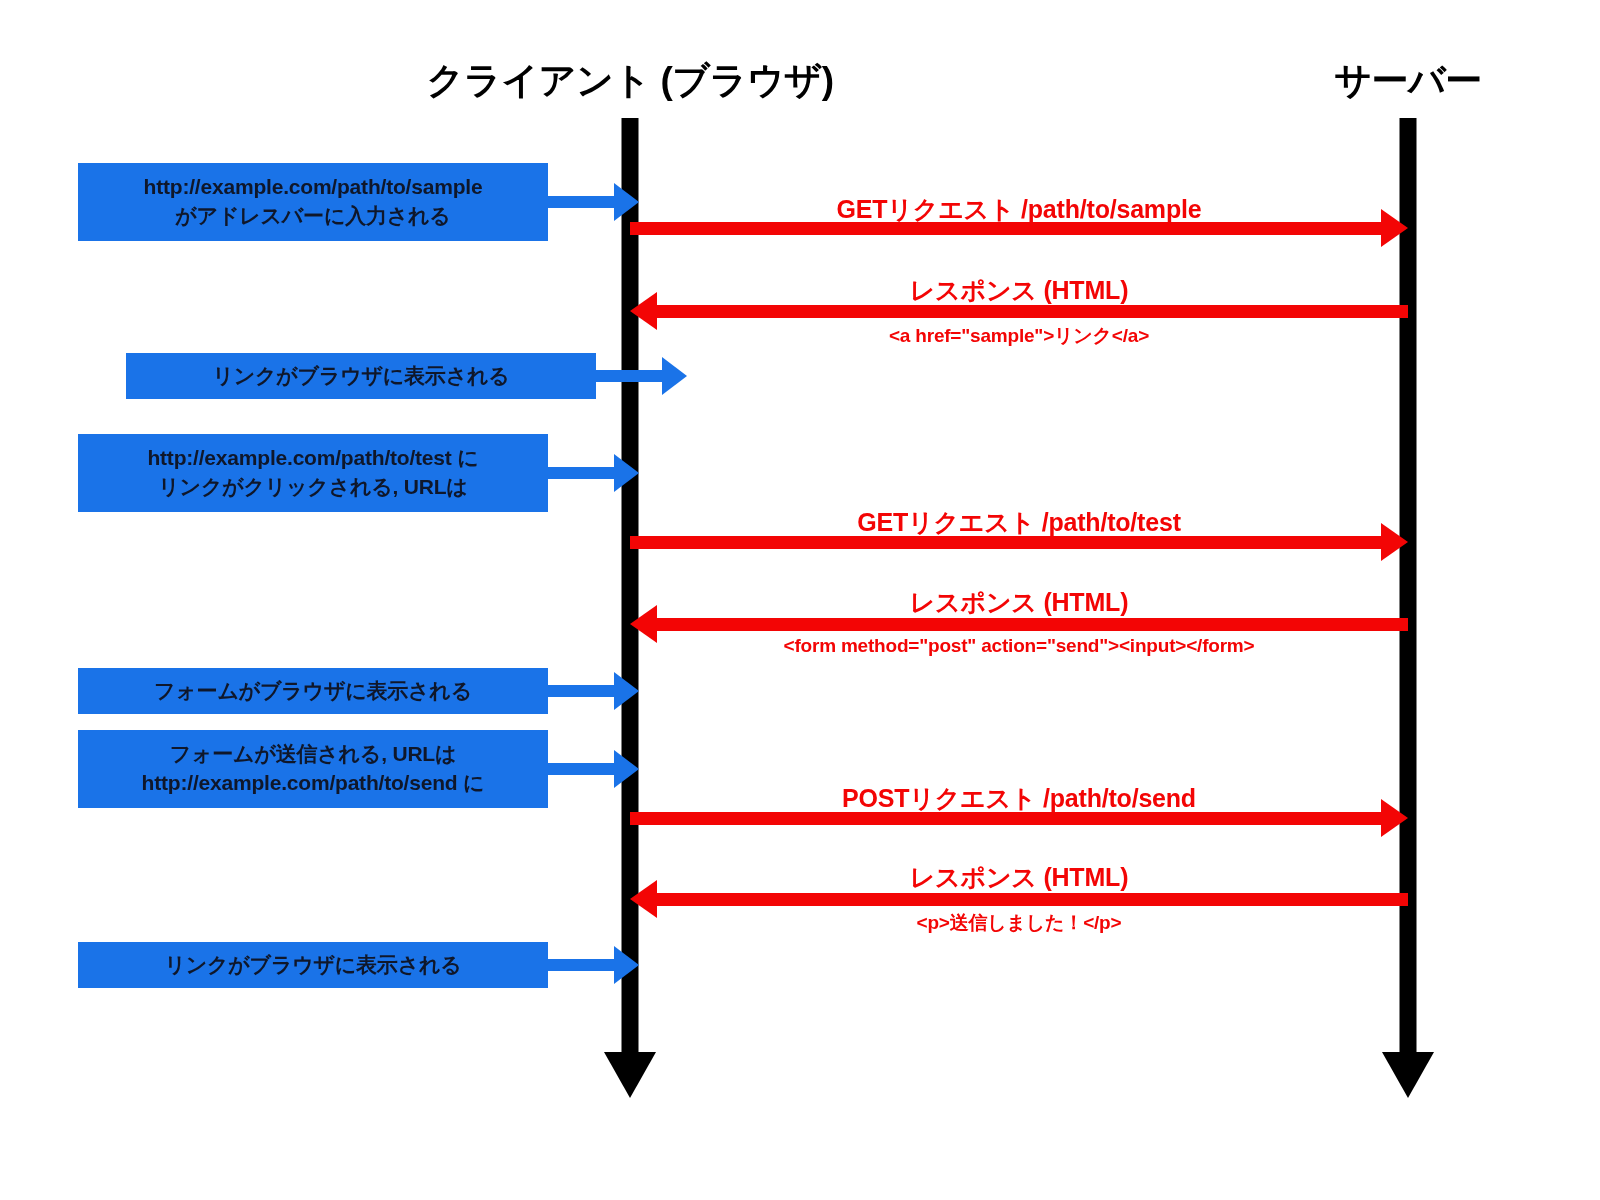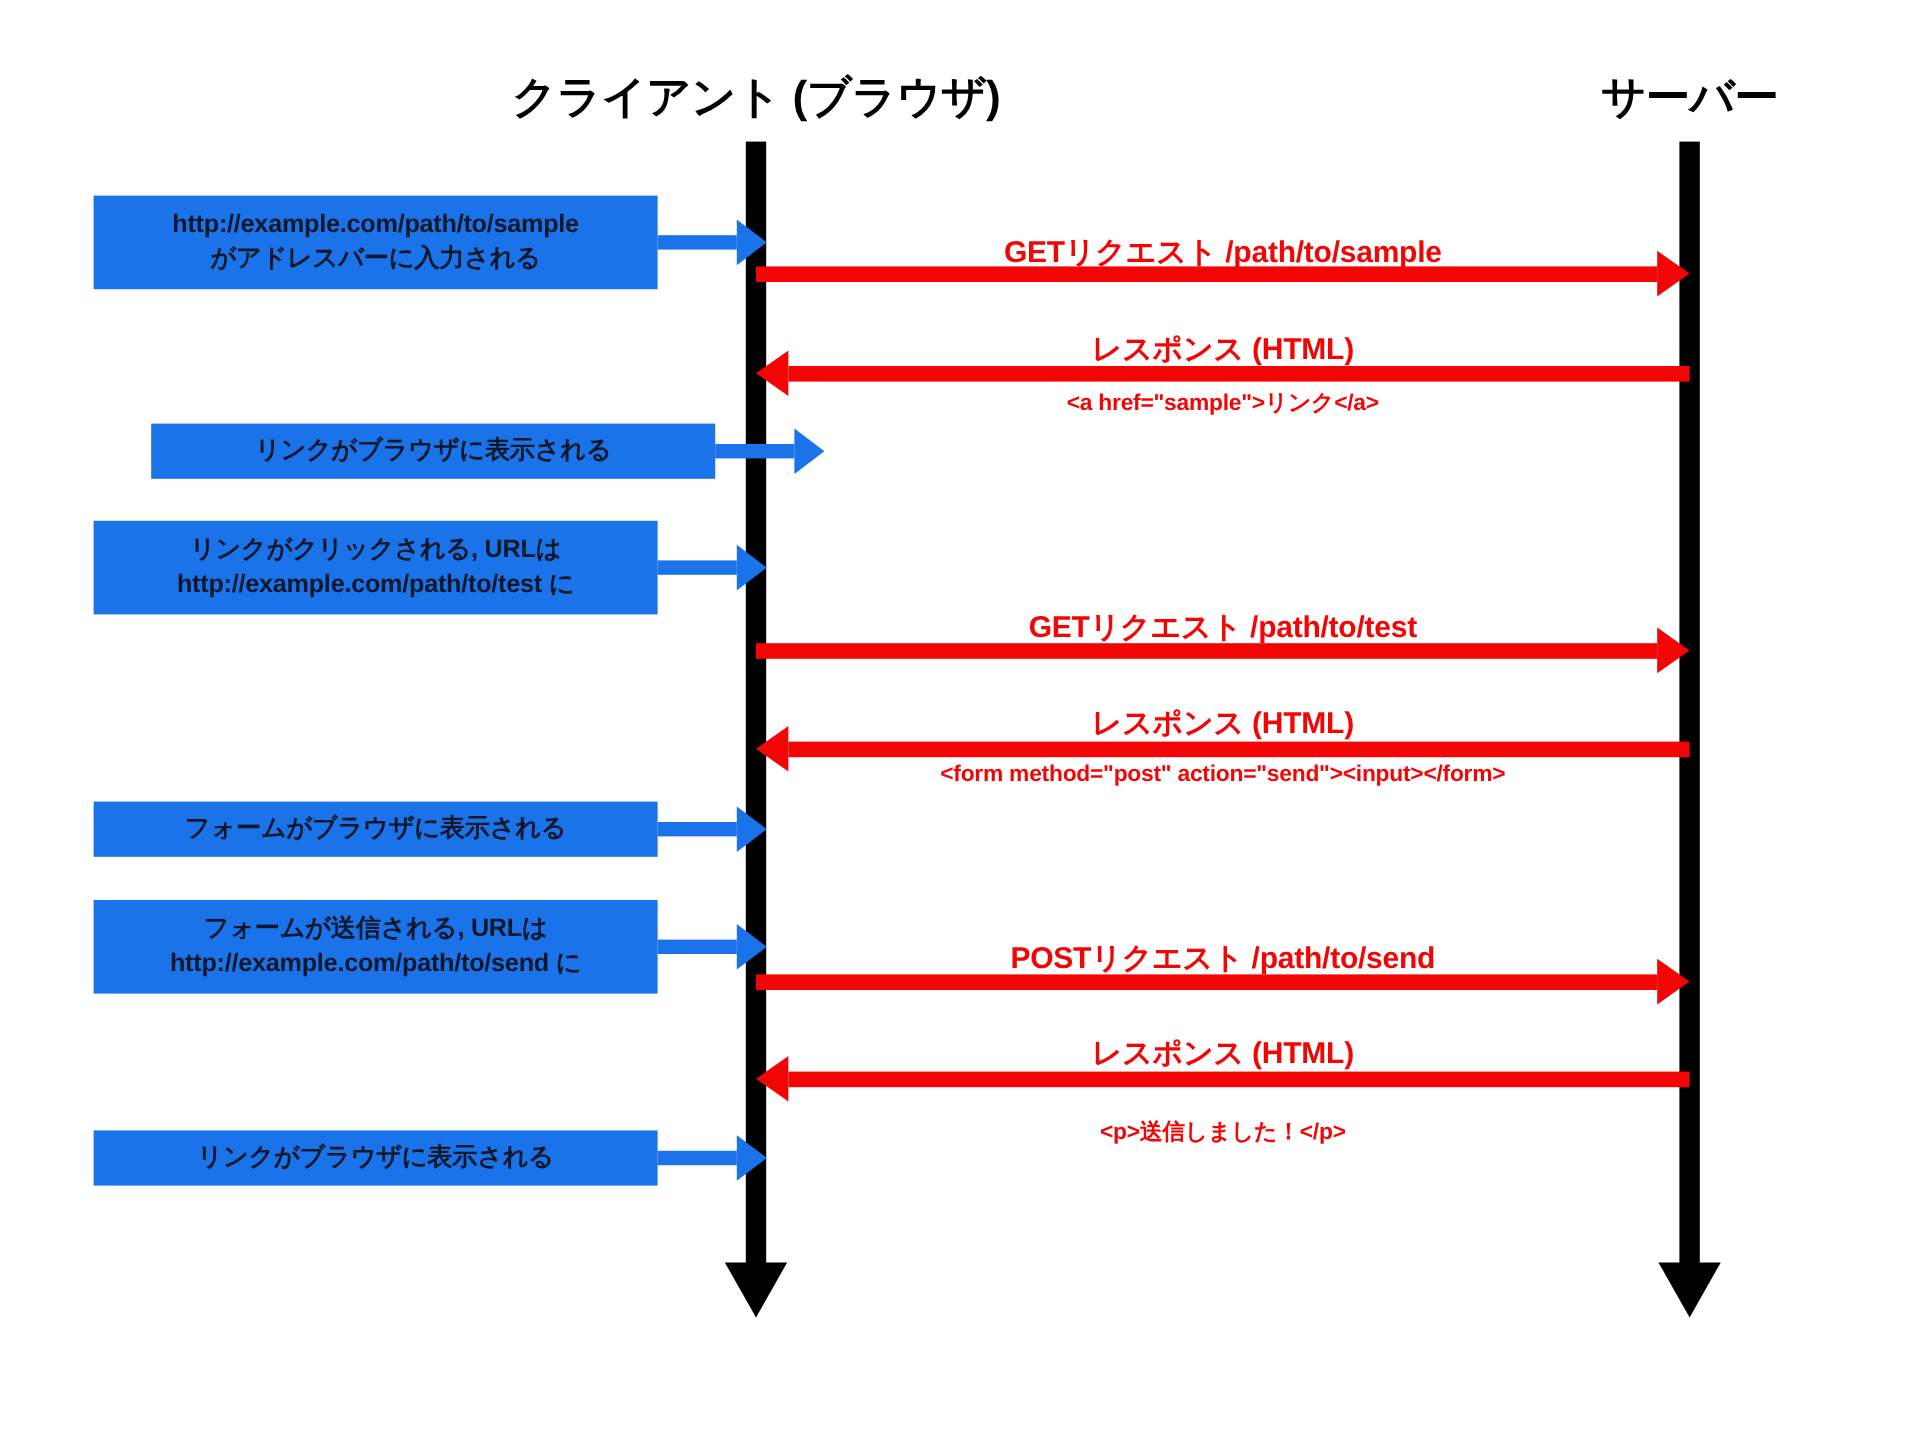--- a/index.html
+++ b/index.html
@@ -168,38 +168,38 @@
         <div class="blue-box one-line">
           <div class="blue-line">リンクがブラウザに表示される</div>
         </div>
         <div class="blue-arrow">
           <div class="blue-shaft"></div>
           <div class="blue-head"></div>
         </div>
       </div>
       <div class="blue-step" style="top: 434px;">
         <div class="blue-box two-line">
+          <div class="blue-line">http://example.com/path/to/test に</div>
           <div class="blue-line">リンクがクリックされる, URLは</div>
-          <div class="blue-line">http://example.com/path/to/test に</div>
         </div>
         <div class="blue-arrow">
           <div class="blue-shaft"></div>
           <div class="blue-head"></div>
         </div>
       </div>
       <div class="blue-step" style="top: 668px;">
         <div class="blue-box one-line">
           <div class="blue-line">フォームがブラウザに表示される</div>
         </div>
         <div class="blue-arrow">
           <div class="blue-shaft"></div>
           <div class="blue-head"></div>
         </div>
       </div>
-      <div class="blue-step" style="top: 750px;">
+      <div class="blue-step" style="top: 730px;">
         <div class="blue-box two-line">
           <div class="blue-line">フォームが送信される, URLは</div>
           <div class="blue-line">http://example.com/path/to/send に</div>
         </div>
         <div class="blue-arrow">
           <div class="blue-shaft"></div>
           <div class="blue-head"></div>
         </div>
       </div>
       <div class="blue-step" style="top: 942px;">
@@ -238,17 +238,17 @@
       </div>
       <div class="msg" style="top: 0px;">
         <div class="msg-label" style="top: 782px;">POSTリクエスト /path/to/send</div>
         <div class="red-line" style="top: 812px; left: 0px; width: 751px;"></div>
         <div class="red-head right" style="top: 799px; left: 751px;"></div>
       </div>
       <div class="msg" style="top: 0px;">
         <div class="msg-label" style="top: 861px;">レスポンス (HTML)</div>
         <div class="red-line" style="top: 893px; left: 27px; width: 751px;"></div>
         <div class="red-head left" style="top: 880px; left: 0px;"></div>
-        <div class="msg-sub" style="top: 910px; margin-top: 20px;">&lt;p&gt;送信しました！&lt;/p&gt;</div>
+        <div class="msg-sub" style="top: 910px;">&lt;p&gt;送信しました！&lt;/p&gt;</div>
       </div>
     </div>
 
 </div>
 
 </body></html>

